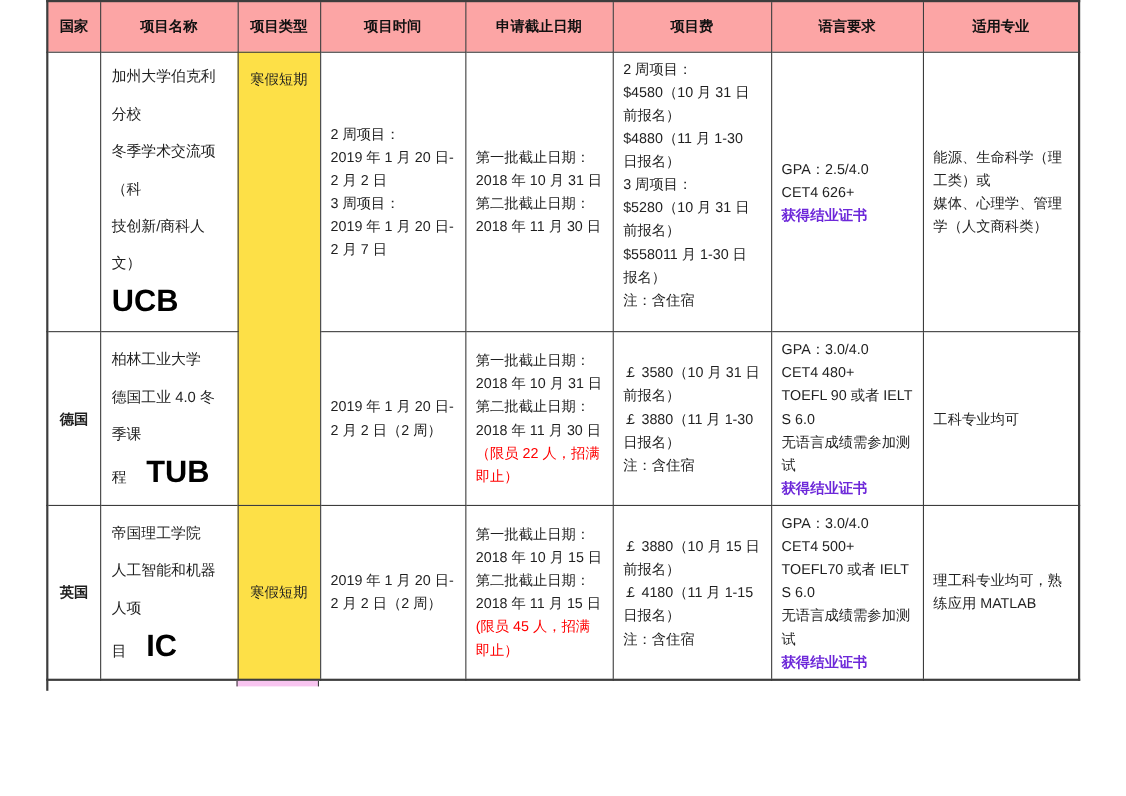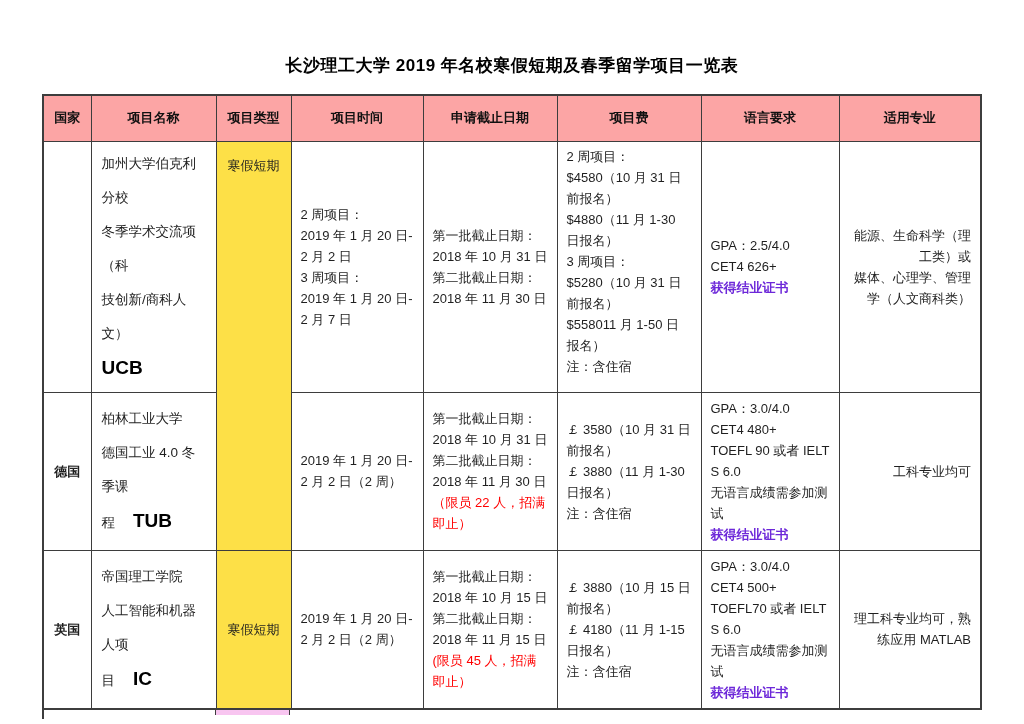--- a/index.html
+++ b/index.html
@@ -41,51 +41,50 @@
     line-height: 21px;
     vertical-align: middle;
     padding: 5px 9px;
     word-break: break-all;
   }
   tr.row-ucb { height: 207px; }
   tr.row-tub { height: 128px; }
   tr.row-ic  { height: 117px; }
   .country-cell { text-align: center; font-weight: bold; padding: 2px 2px; }
   .name-cell { line-height: 34px; font-size: 13.5px; padding-left: 10px; }
-  .code { font-weight: bold; font-size: 19px; color: #000; }
+  .code { font-weight: bold; font-size: 28px; color: #000; }
   .name-tail:not(:empty) { margin-right: 18px; }
   .type-cell {
     background: #fde047;
     text-align: center;
     padding: 4px 2px;
     margin-top: 48px;
   }
   .type-top { vertical-align: top; padding-top: 13px; }
   .red  { color: #ff0000; }
   .cert { color: #6d28d9; font-weight: bold; }
-  .center-cell { text-align: right; }
+  .center-cell { text-align: left; }
   .fee-top { vertical-align: top; padding-top: 4px; }
   
   .stub-left {
     position: absolute; left: 0; top: 100%;
     width: 2px; height: 9px; background: #3d3d3d;
   }
   .stub-pink {
     position: absolute; left: 173px; top: 100%;
     width: 75px; height: 5px; background: #f8c5f0;
     border-left: 1px solid #3d3d3d; border-right: 1px solid #3d3d3d;
     box-sizing: border-box;
   }
 </style>
 </head>
 <body>
 
 <div>
 
-  <h1 class="title">长沙理工大学 2019 年名校寒假短期及春季留学项目一览表</h1>
 
   <div class="table-wrap">
     <table class="programs">
       <colgroup>
         <col style="width:48px">
           <col style="width:125px">
           <col style="width:75px">
           <col style="width:132px">
         <col style="width:134px">
           <col style="width:144px">
@@ -128,21 +127,21 @@
             <div>2018 年 10 月 31 日</div>
             <div>第二批截止日期：</div>
             <div>2018 年 11 月 30 日</div>
           </td>
           <td class="fee-top">
             <div>2 周项目：</div>
             <div>$4580（10 月 31 日前报名）</div>
             <div>$4880（11 月 1-30 日报名）</div>
             <div>3 周项目：</div>
             <div>$5280（10 月 31 日前报名）</div>
-            <div>$558011 月 1-50 日报名）</div>
+            <div>$558011 月 1-30 日报名）</div>
             <div>注：含住宿</div>
           </td>
           <td>
             <div>GPA：2.5/4.0</div>
             <div>CET4 626+</div>
             <div class="cert">获得结业证书</div>
           </td>
           <td class="center-cell">
             <div>能源、生命科学（理工类）或</div>
             <div>媒体、心理学、管理学（人文商科类）</div>

